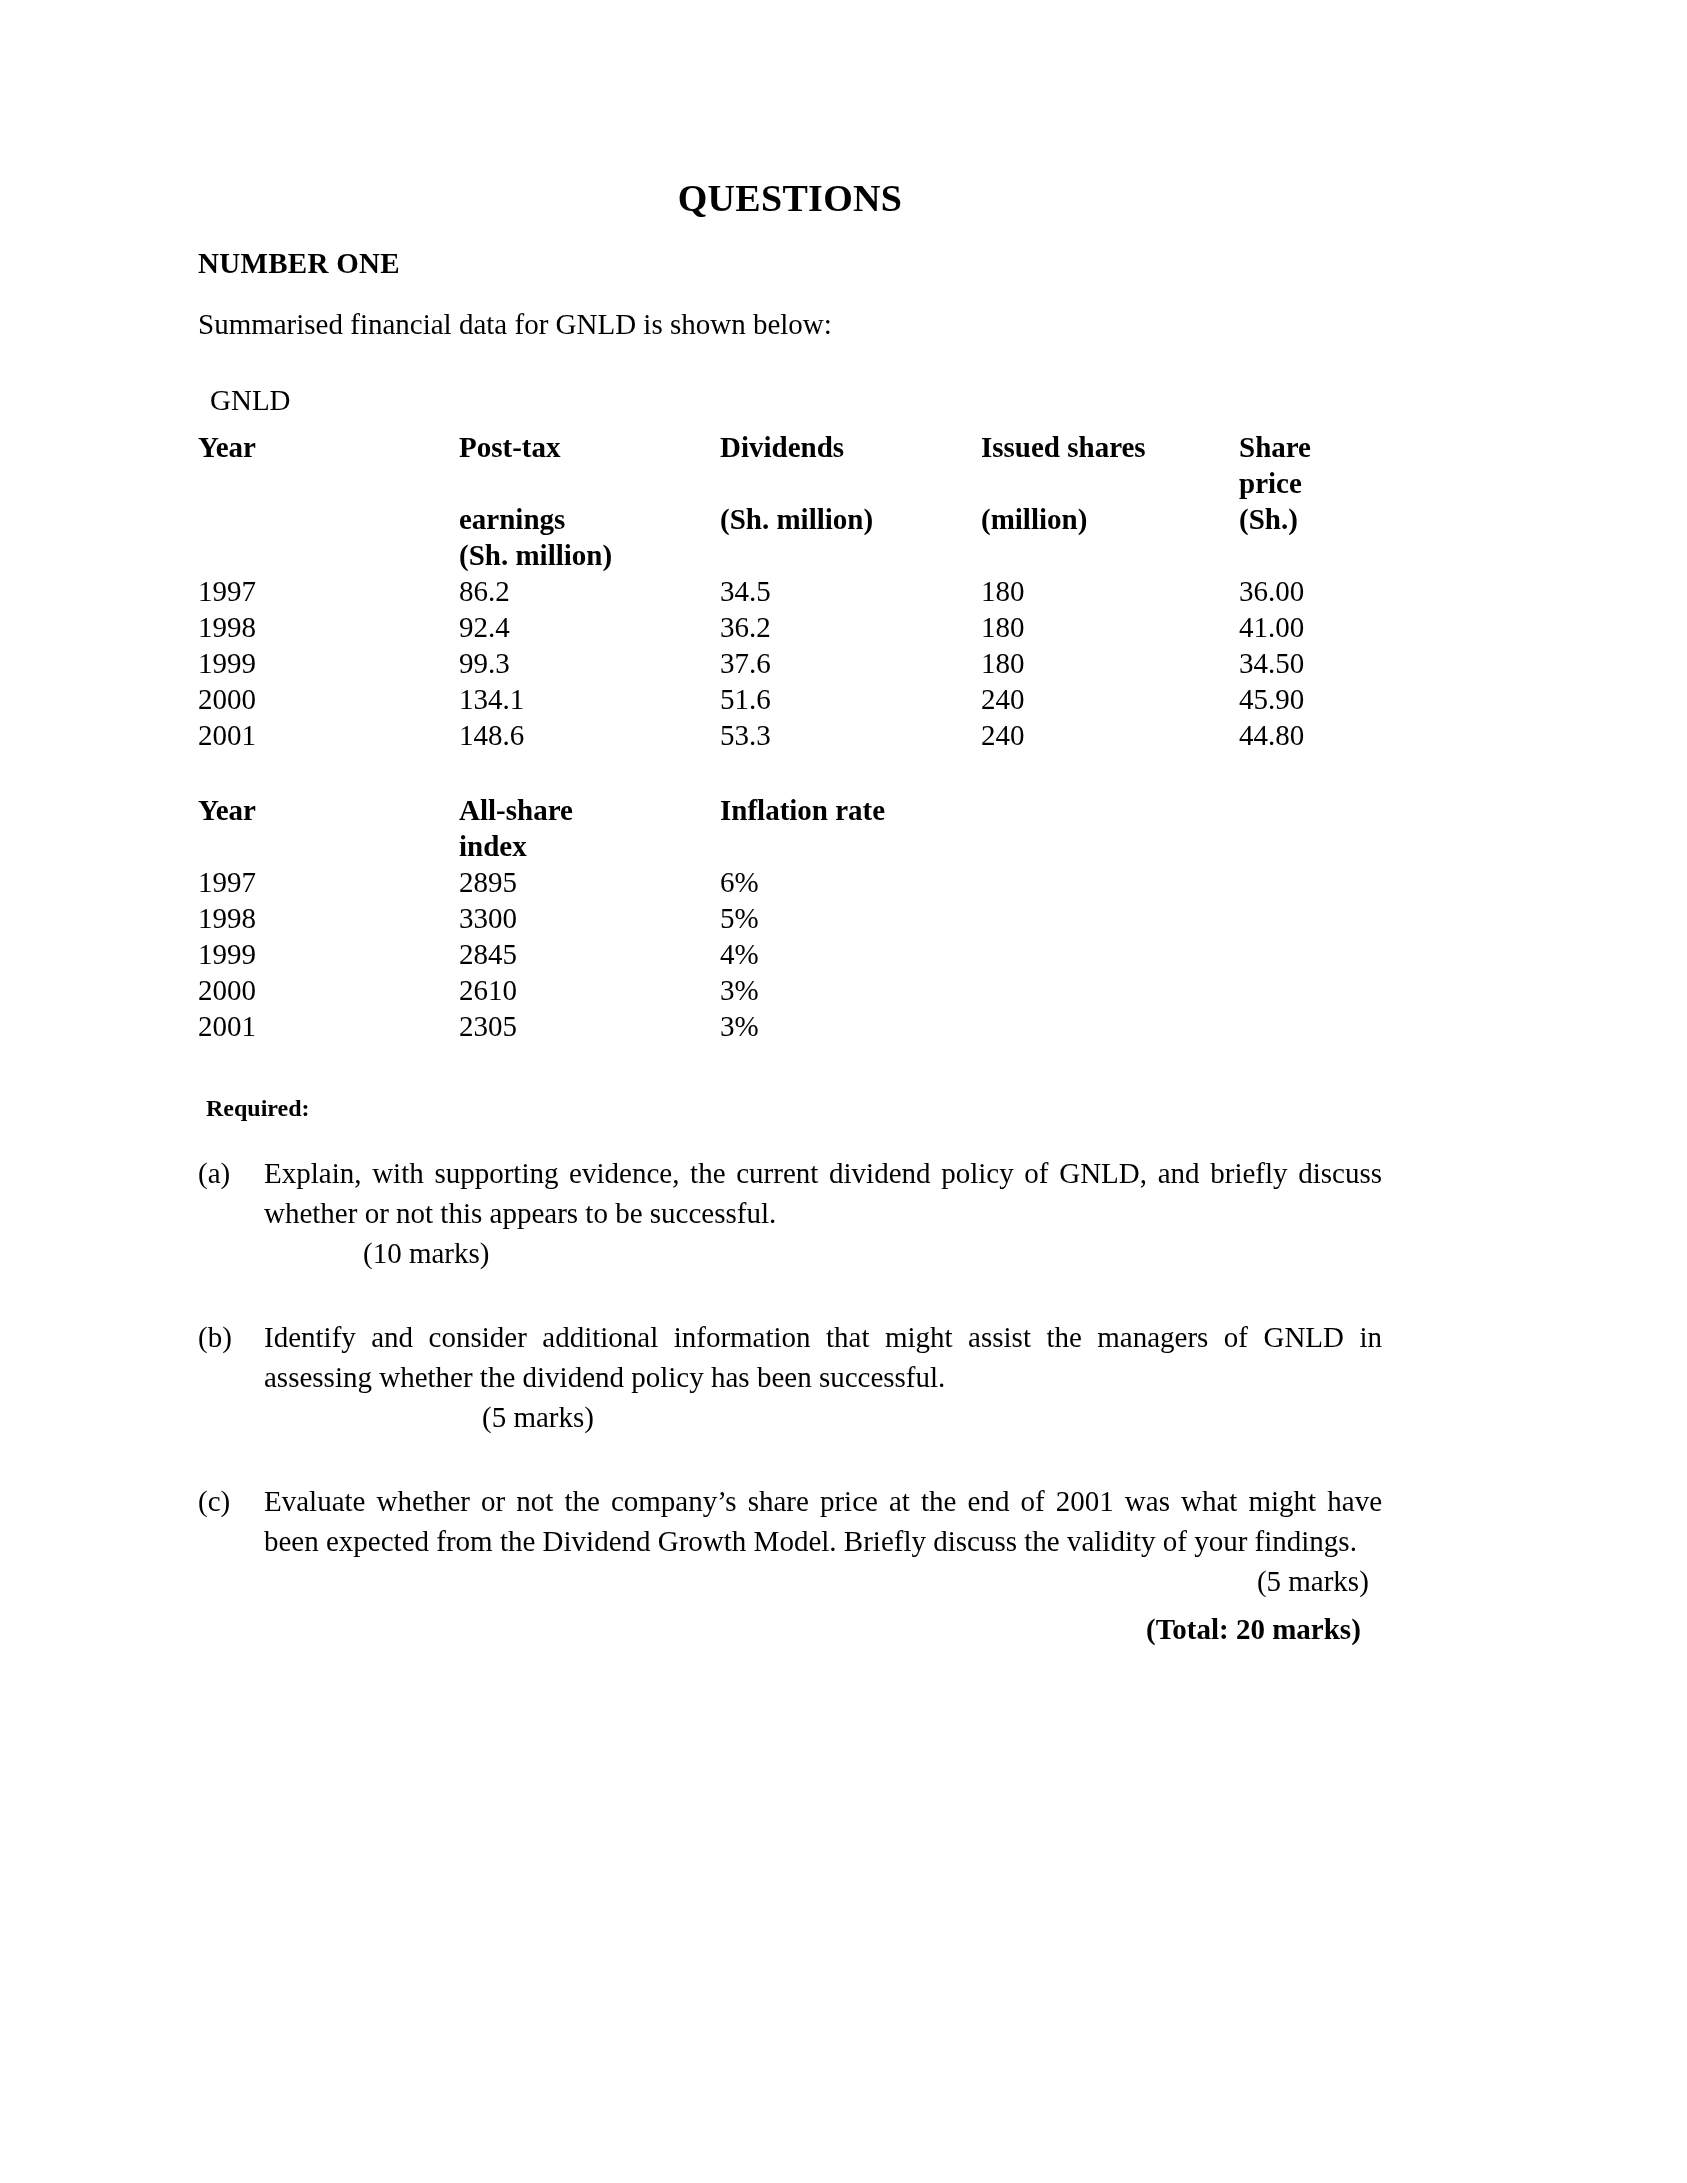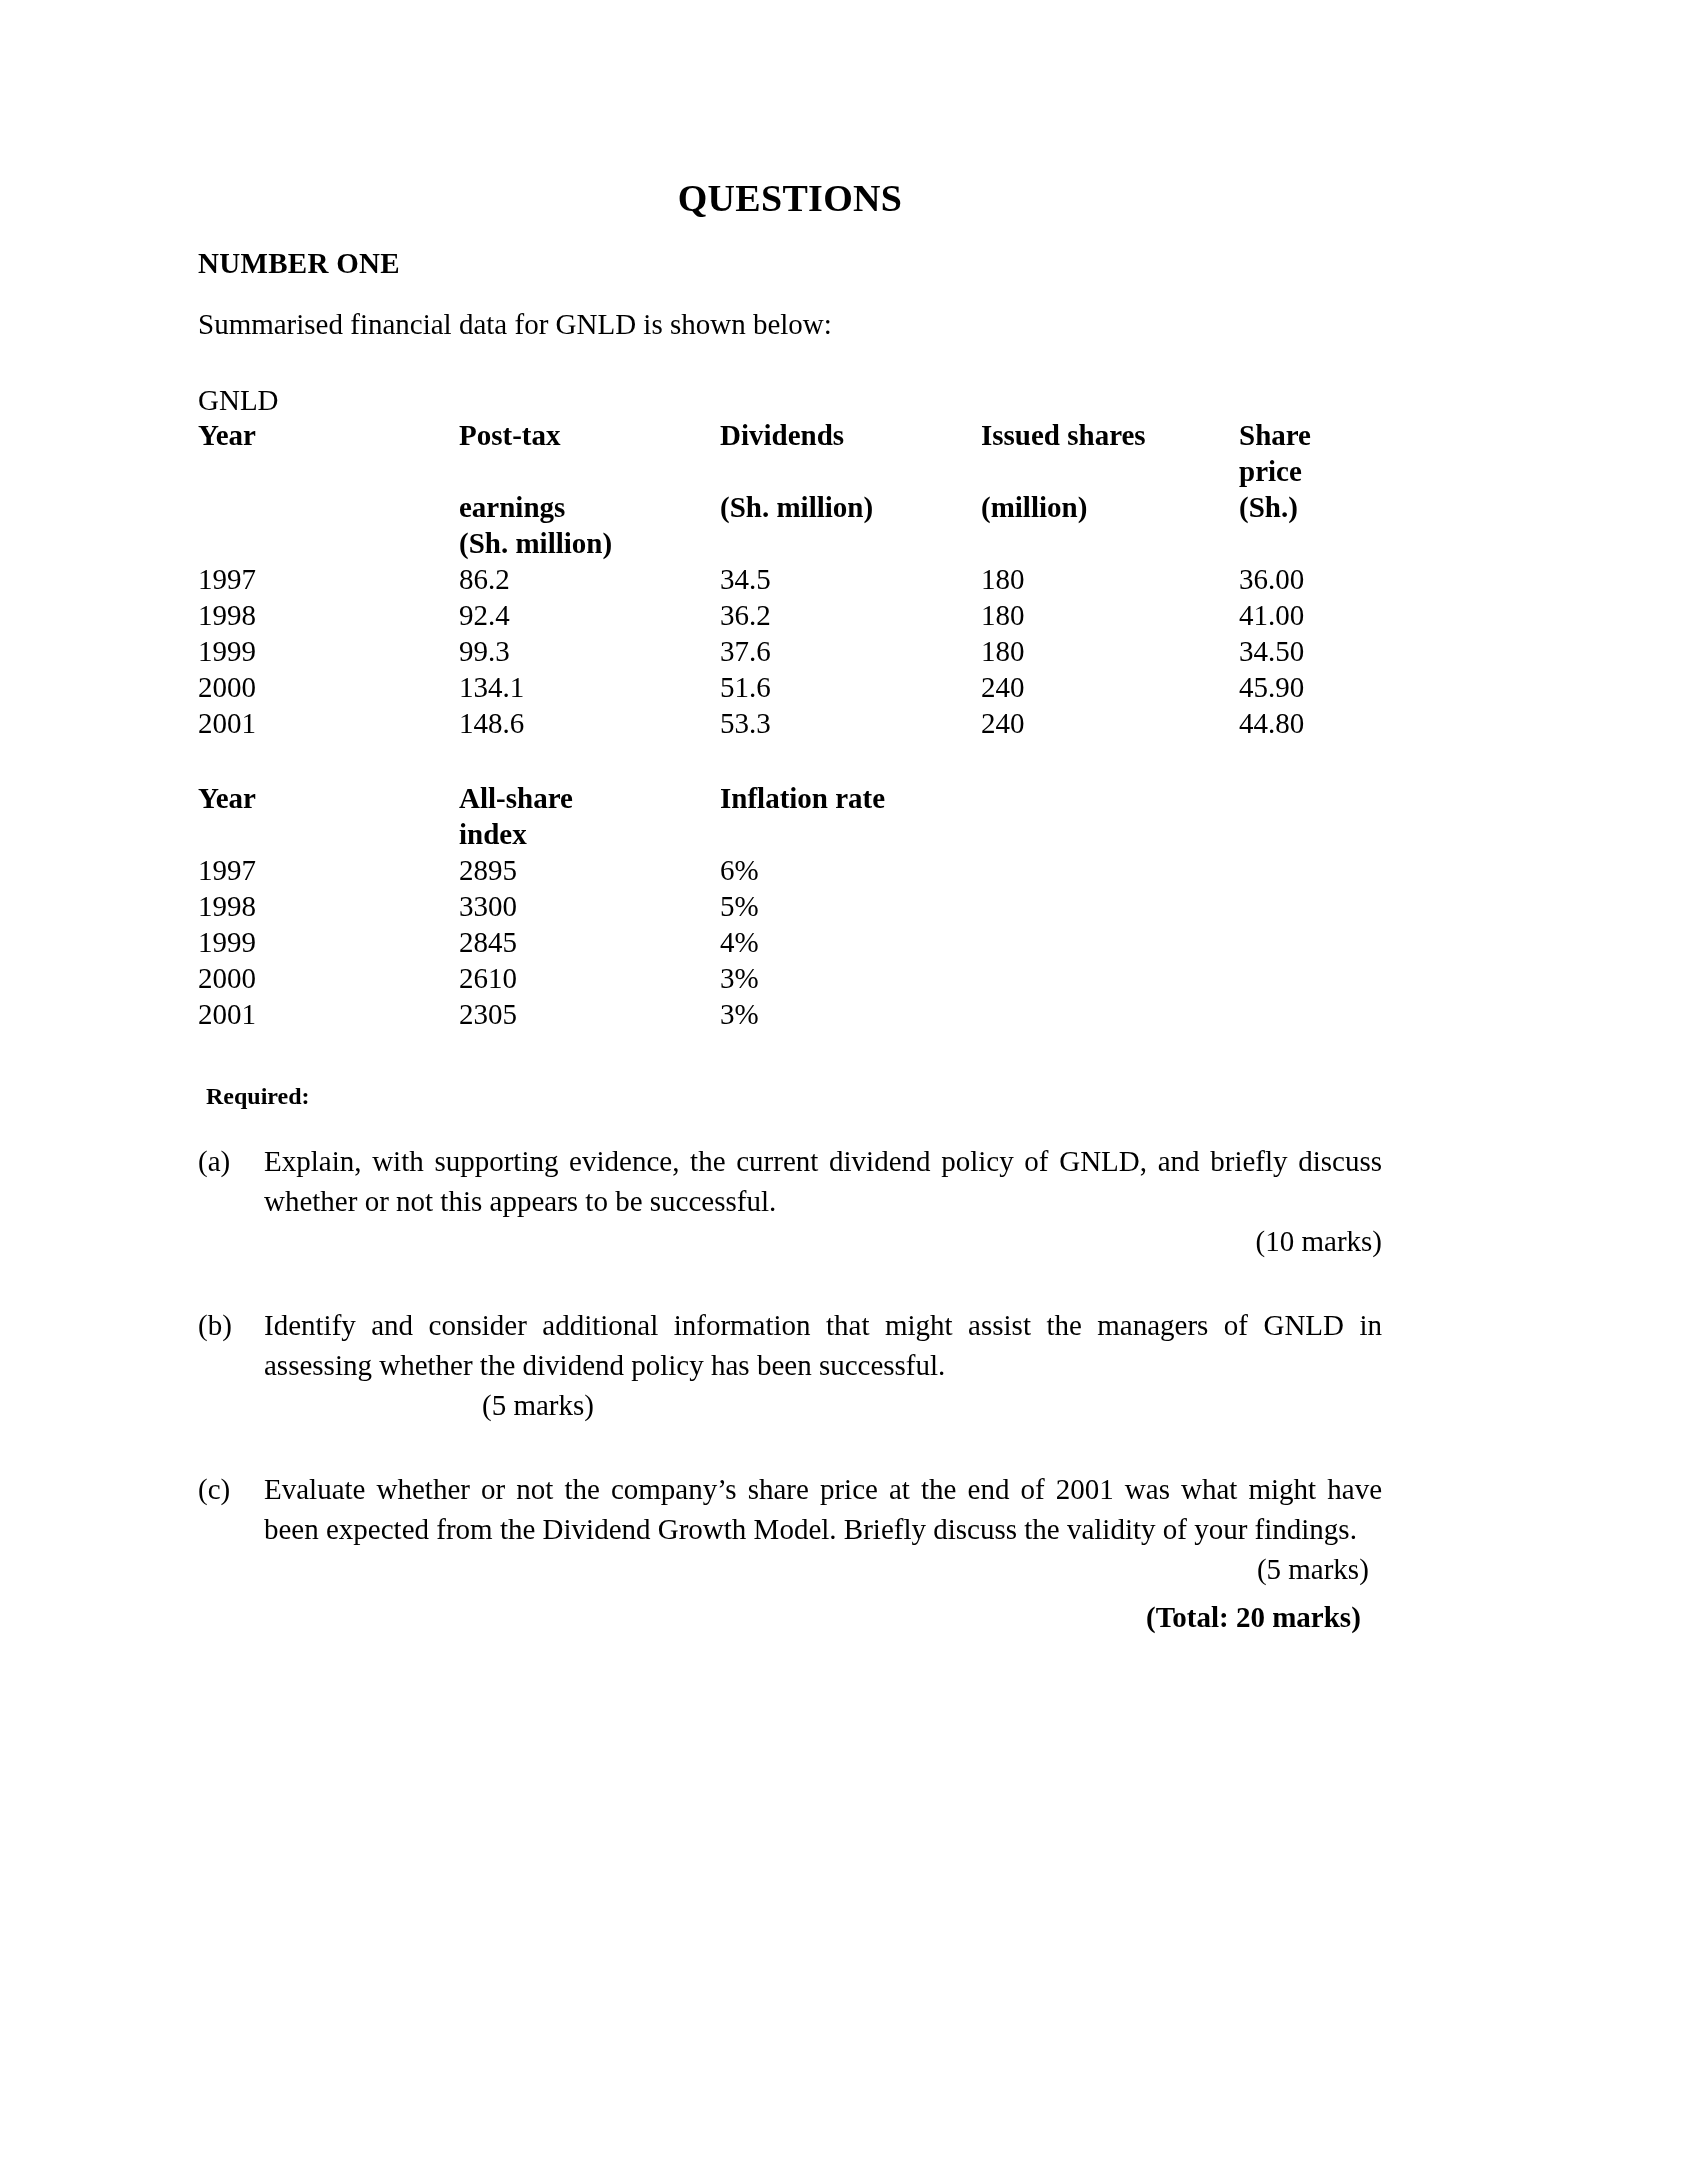--- a/index.html
+++ b/index.html
@@ -54,21 +54,21 @@
   .intro-line {
     font-size: 29px;
     margin: 0 0 41px 0;
     line-height: 1.2;
   }
 
   
   .company-label {
     font-size: 29px;
     line-height: 1.22;
-    margin: 0;
+    margin: 12px;
   }
 
   table.data-table {
     border-collapse: collapse;
     border: none;
     font-size: 29px;
     line-height: 1.22;
     table-layout: fixed;
     margin: 0;
   }
@@ -140,21 +140,20 @@
     text-align: justify;
     text-justify: inter-word;
     font-size: 29px;
     line-height: 1.38;
   }
   .marks-indent-a {
     padding-left: 165px;
     font-size: 29px;
     line-height: 1.38;
     margin: 0;
-    text-align: right;
   }
   .marks-indent-b {
     padding-left: 284px;
     font-size: 29px;
     line-height: 1.38;
     margin: 0;
   }
   .marks-right {
     text-align: right;
     font-size: 29px;

